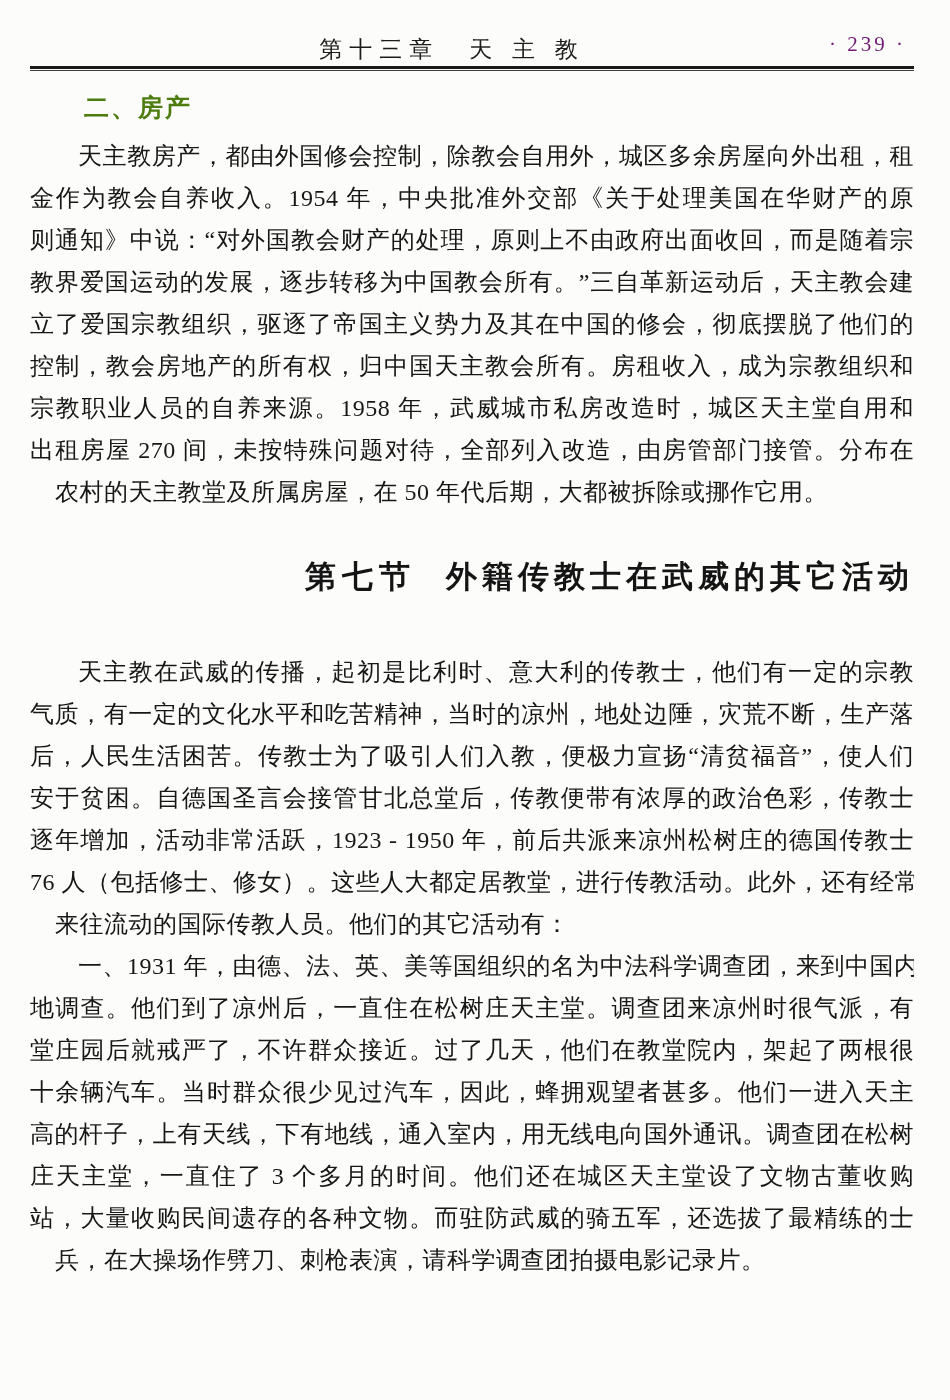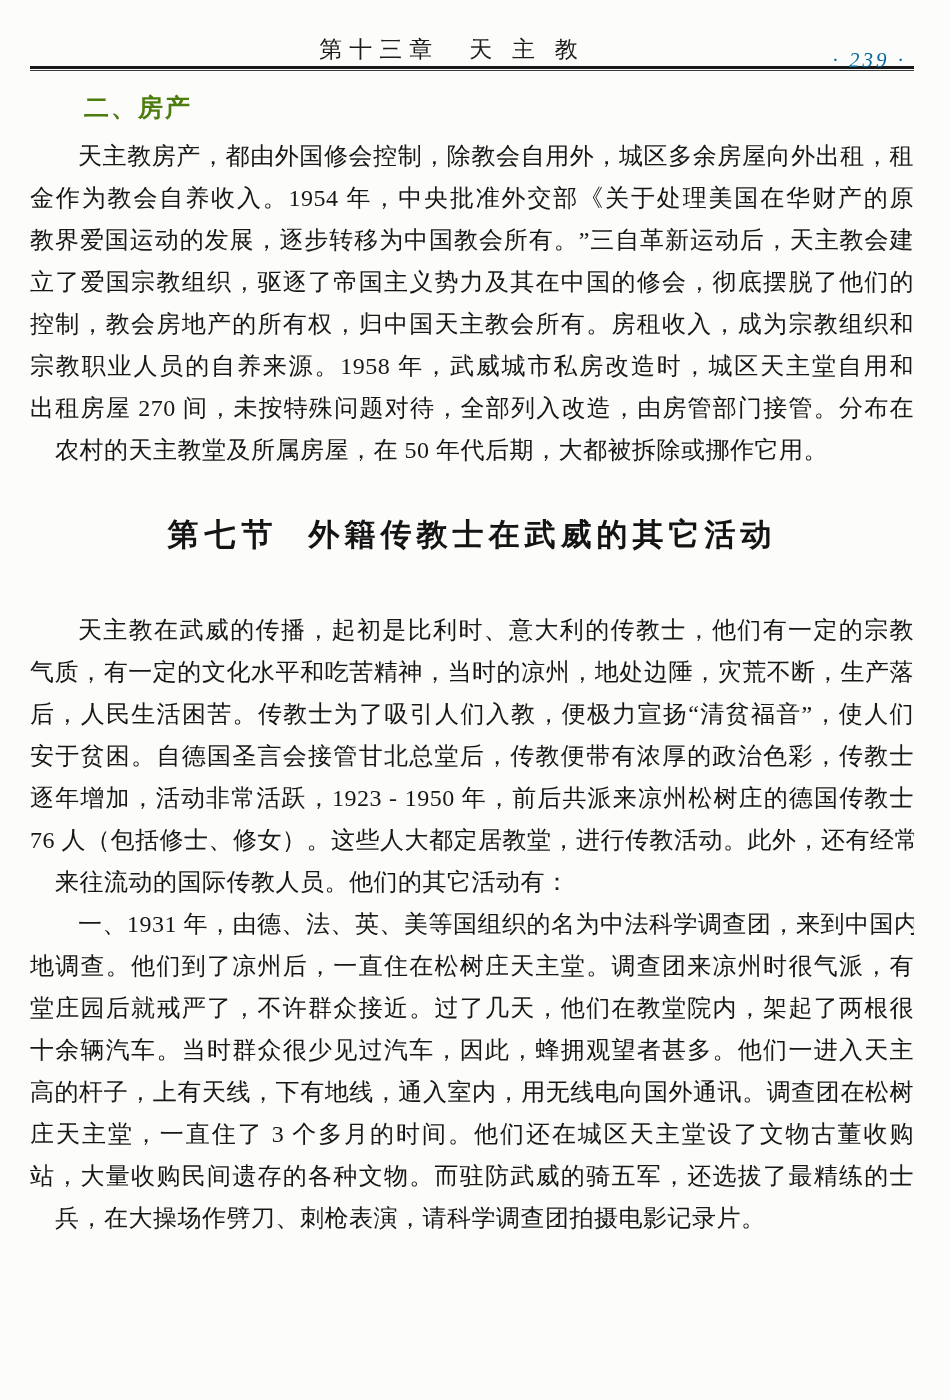--- a/index.html
+++ b/index.html
@@ -30,25 +30,24 @@
     right: 40px;
     top: 4px;
     text-align: center;
     font-size: 23px;
     letter-spacing: 7px;
     color: #1c1c1c;
   }
   .page-number {
     position: absolute;
     right: 8px;
-    top: 18px;
+    top: 2px;
     font-size: 21px;
     letter-spacing: 3px;
-    color: #0369a1;
-    font-style: italic;
+    color: #701a75;
   }
   .rule {
     border-top: 3px solid #191919;
     border-bottom: 1px solid #3a3a3a;
     height: 1px;
     margin-top: 2px;
   }
   
   .h2 {
     margin: 20px 0 0 54px;
@@ -56,21 +55,21 @@
     font-weight: 700;
     font-size: 25px;
     line-height: 32px;
     letter-spacing: 2px;
     color: #4d7c0f;
   }
   .section-heading {
     margin-top: 42px;
     height: 44px;
     line-height: 44px;
-    text-align: center;
+    text-align: right;
     font-size: 31px;
     font-weight: 600;
     color: #141414;
   }
   .section-heading .sec-num {
     letter-spacing: 6px;
     margin-right: 30px;
   }
   .section-heading .sec-title {
     letter-spacing: 5px;
@@ -103,20 +102,21 @@
     <div class="running-title">第十三章　天 主 教</div>
     <div class="page-number">· 239 ·</div>
   </div>
   <div class="rule"></div>
 
   <div class="h2">二、房产</div>
 
   <div class="para para-first">
     <div class="line indent">天主教房产，都由外国修会控制，除教会自用外，城区多余房屋向外出租，租</div>
     <div class="line">金作为教会自养收入。1954 年，中央批准外交部《关于处理美国在华财产的原</div>
+    <div class="line">则通知》中说：“对外国教会财产的处理，原则上不由政府出面收回，而是随着宗</div>
     <div class="line">教界爱国运动的发展，逐步转移为中国教会所有。”三自革新运动后，天主教会建</div>
     <div class="line">立了爱国宗教组织，驱逐了帝国主义势力及其在中国的修会，彻底摆脱了他们的</div>
     <div class="line">控制，教会房地产的所有权，归中国天主教会所有。房租收入，成为宗教组织和</div>
     <div class="line">宗教职业人员的自养来源。1958 年，武威城市私房改造时，城区天主堂自用和</div>
     <div class="line">出租房屋 270 间，未按特殊问题对待，全部列入改造，由房管部门接管。分布在</div>
     <div class="line par-end">农村的天主教堂及所属房屋，在 50 年代后期，大都被拆除或挪作它用。</div>
   </div>
 
   <div class="section-heading">
     <span class="sec-num">第七节</span><span class="sec-title">外籍传教士在武威的其它活动</span>

